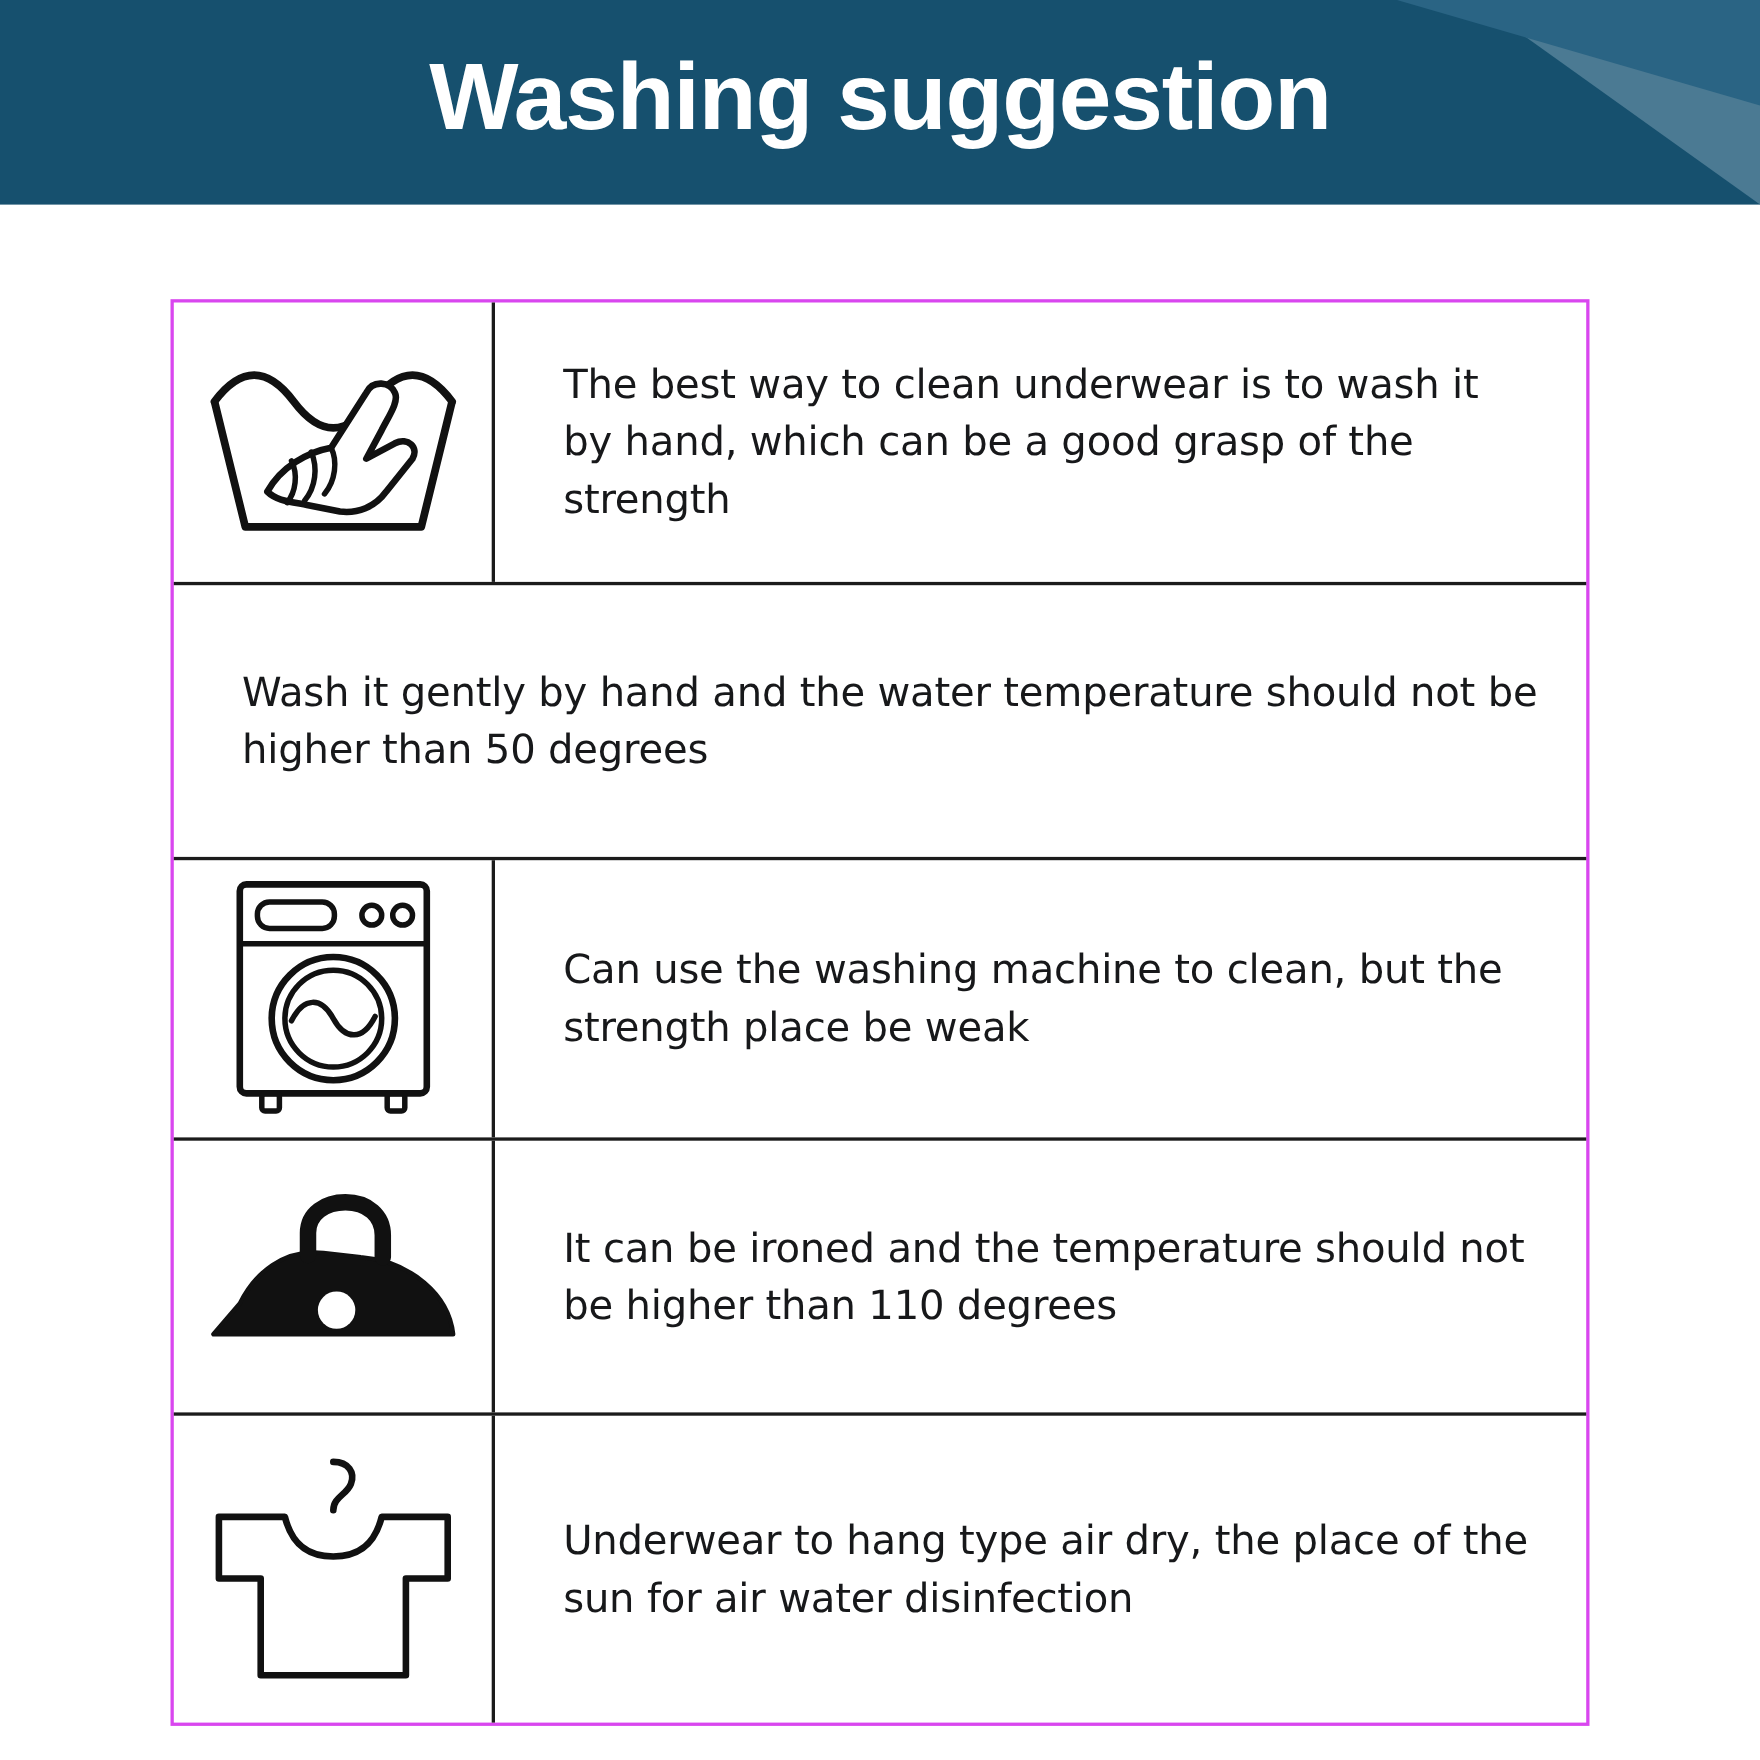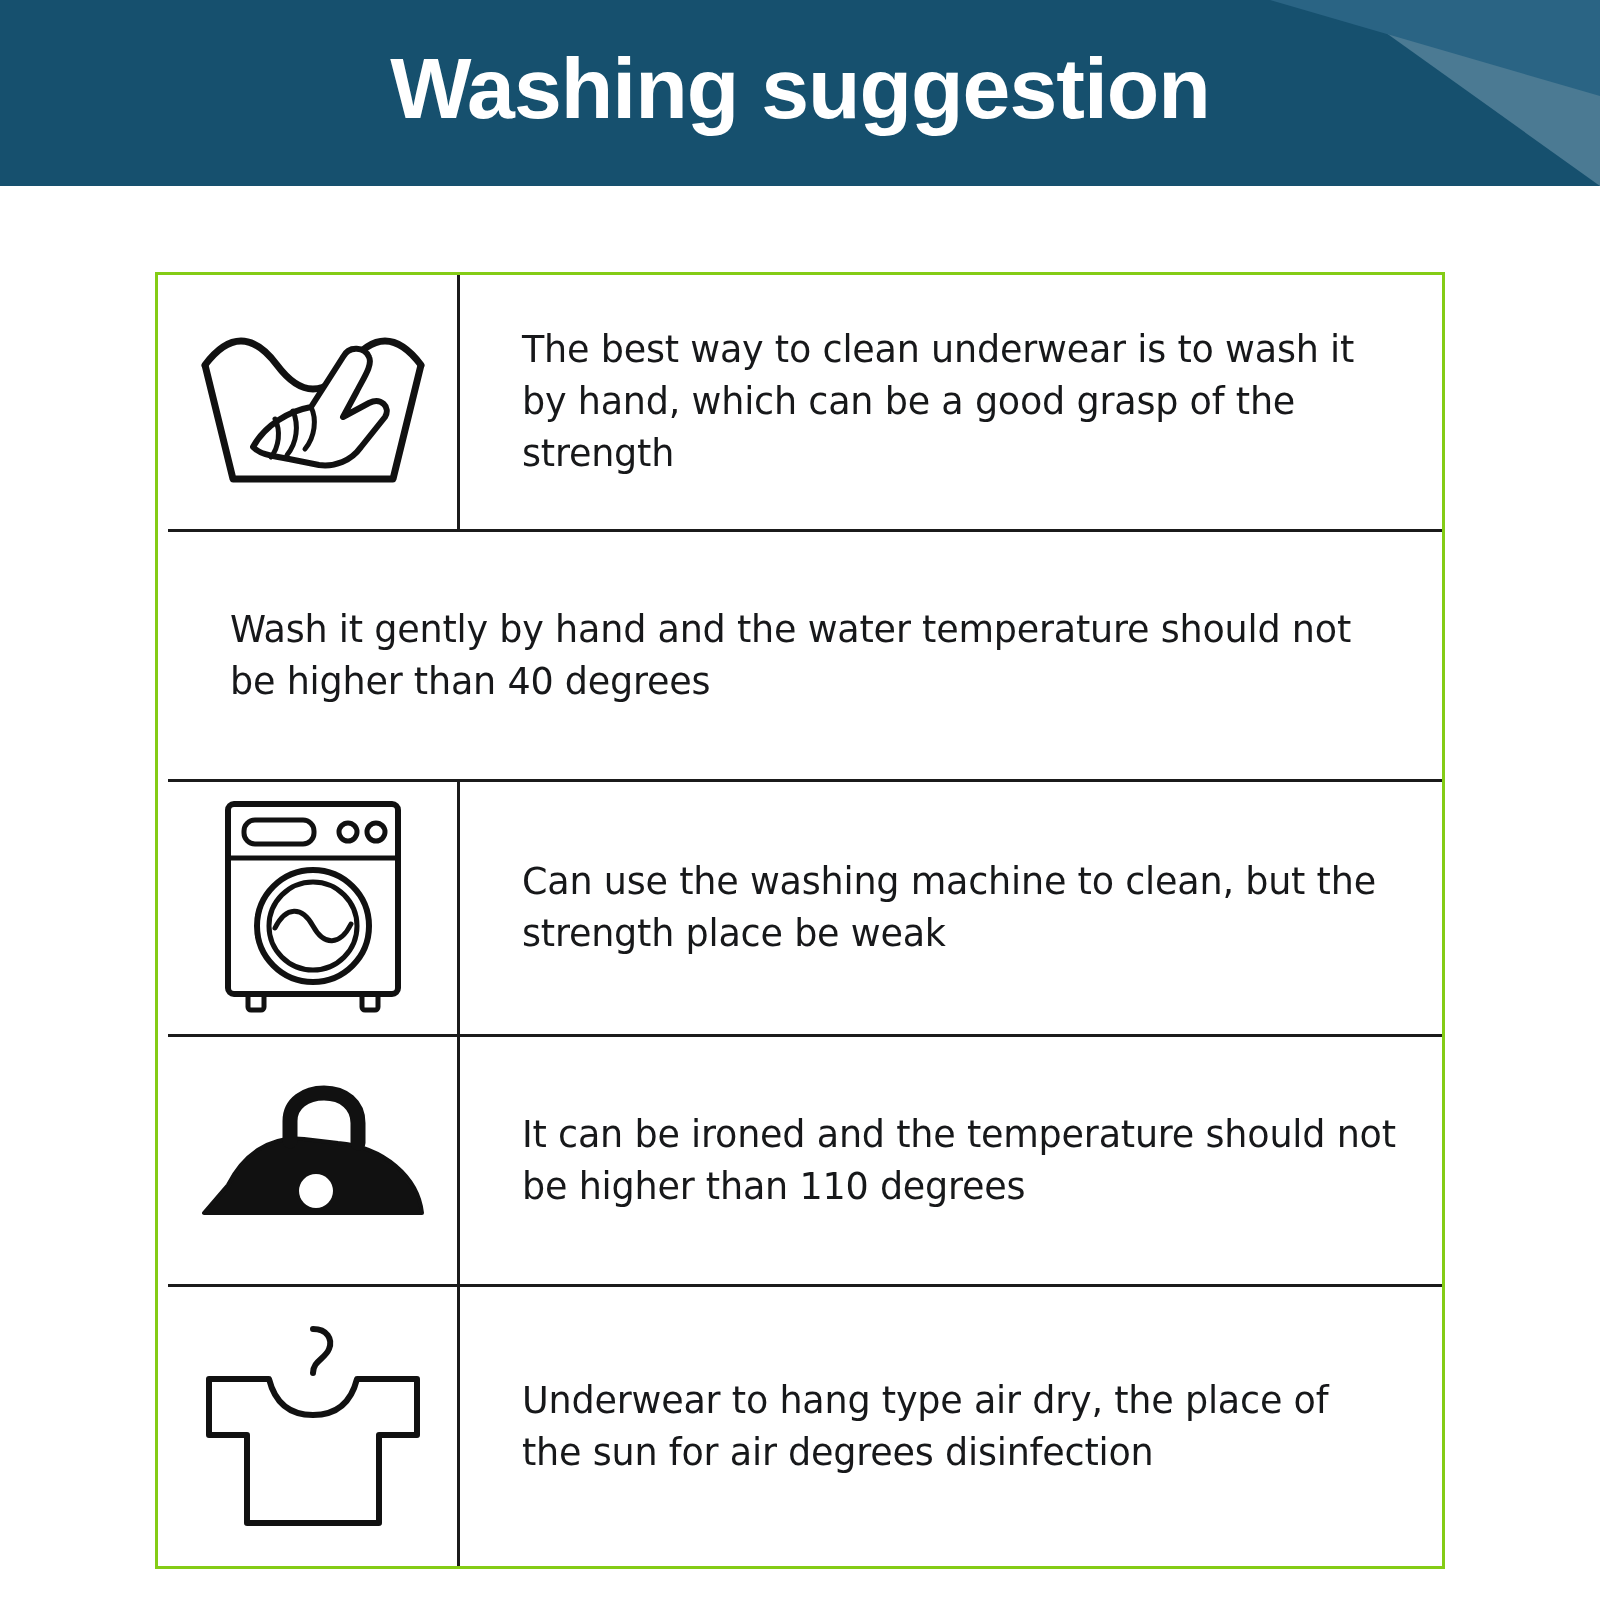--- a/index.html
+++ b/index.html
@@ -64,24 +64,23 @@
     white-space: nowrap;
     border-radius: 16px;
   }
 
   
   .table {
     position: absolute;
     left: 155px;
     top: 272px;
     width: 1290px;
-    border: 3px solid #84cc16;
+    border: 3px solid #d946ef;
     box-sizing: border-box;
     background: #fff;
-    padding-left: 10px;
   }
   .row {
     display: flex;
     align-items: stretch;
     border-bottom: 3px solid #1b1b1b;
     box-sizing: border-box;
   }
   .row:last-child {
     border-bottom: none;
   }
@@ -146,21 +145,21 @@
           <path d="M82 112 C 88 124, 86 140, 78 150" fill="none" stroke="#111" stroke-width="5" stroke-linecap="round"></path>
         </svg>
       </div>
       <div class="cell-text">
         <p>The best way to clean underwear is to wash it by hand, which can be a good grasp of the strength</p>
       </div>
     </div>
 
     <div class="row r2">
       <div class="cell-text">
-        <p>Wash it gently by hand and the water temperature should not be higher than 40 degrees</p>
+        <p>Wash it gently by hand and the water temperature should not be higher than 50 degrees</p>
       </div>
     </div>
 
     <div class="row r3">
       <div class="cell-icon">
         <svg width="190" height="225" viewBox="0 0 190 225" aria-hidden="true">
           <rect x="10" y="8" width="170" height="190" rx="6" ry="6" fill="none" stroke="#111" stroke-width="6"></rect>
           <line x1="10" y1="62" x2="180" y2="62" stroke="#111" stroke-width="5"></line>
           <rect x="26" y="24" width="70" height="24" rx="11" ry="11" fill="none" stroke="#111" stroke-width="5"></rect>
           <circle cx="130" cy="36" r="9" fill="none" stroke="#111" stroke-width="5"></circle>
@@ -193,18 +192,18 @@
 
     <div class="row r5">
       <div class="cell-icon">
         <svg width="240" height="220" viewBox="0 0 240 220" aria-hidden="true">
           <path d="M120 12 C 134 12, 140 22, 136 32 C 132 42, 120 44, 120 56" fill="none" stroke="#111" stroke-width="6" stroke-linecap="round"></path>
           <path d="M16 62 L76 62 C 82 86, 96 98, 120 98 C 144 98, 158 86, 164 62 L 224 62
                    L 224 118 L 186 118 L 186 206 L 54 206 L 54 118 L 16 118 Z" fill="none" stroke="#111" stroke-width="6" stroke-linejoin="round"></path>
         </svg>
       </div>
       <div class="cell-text">
-        <p>Underwear to hang type air dry, the place of the sun for air degrees disinfection</p>
+        <p>Underwear to hang type air dry, the place of the sun for air water disinfection</p>
       </div>
     </div>
 
   </div>
 </div>
 
 </body></html>

